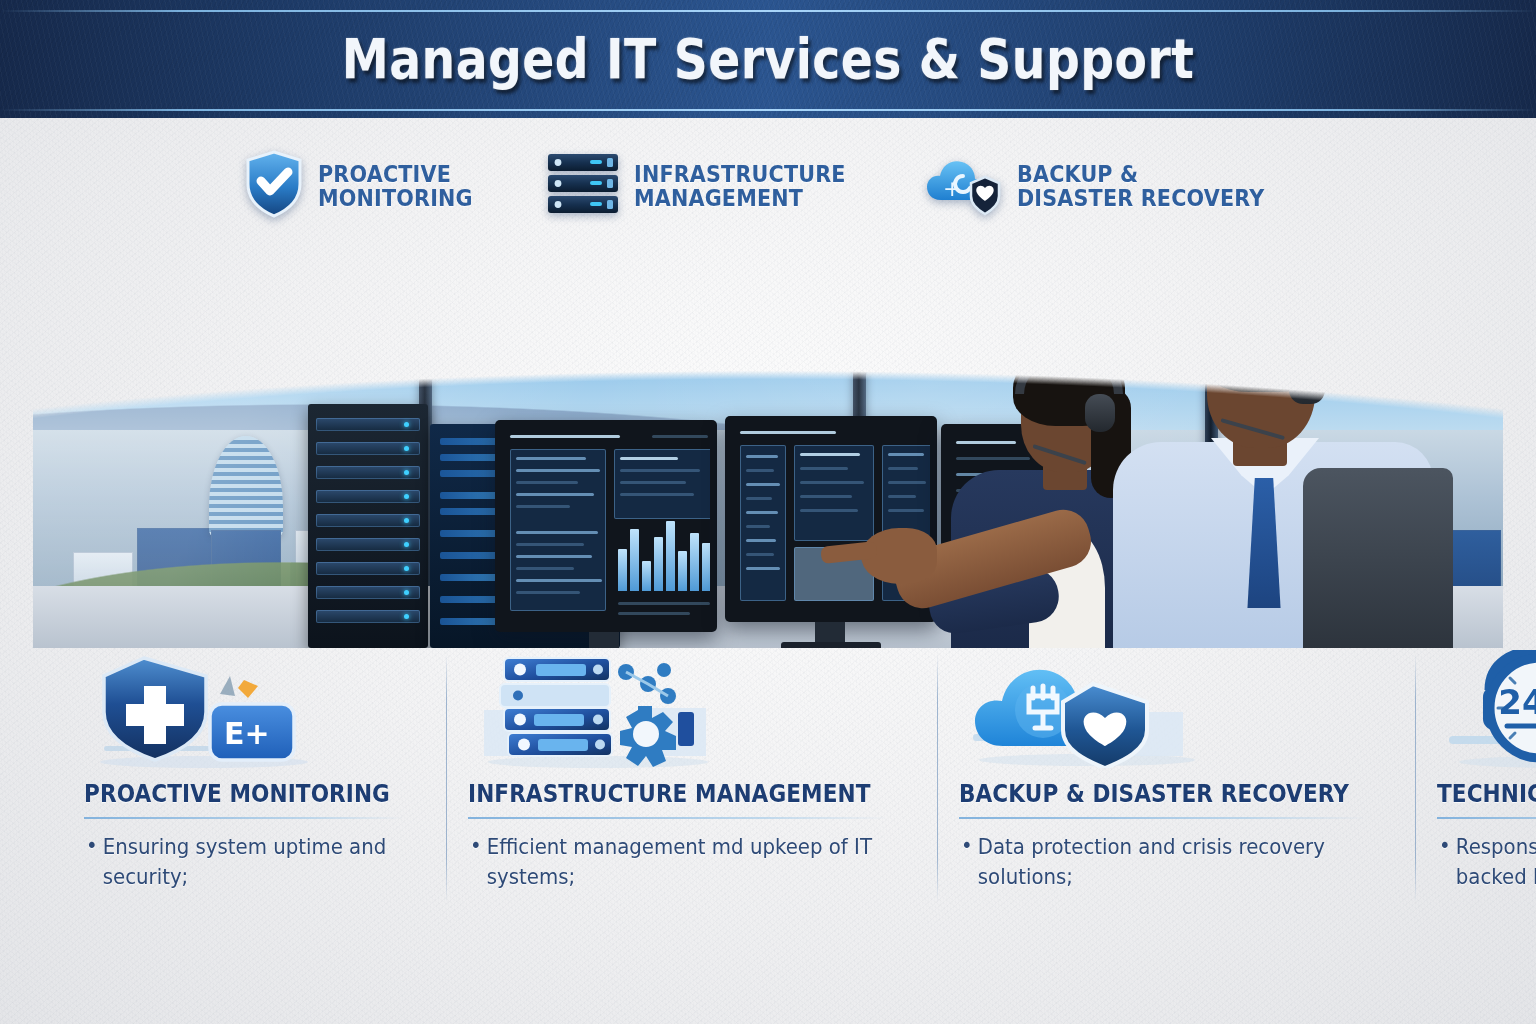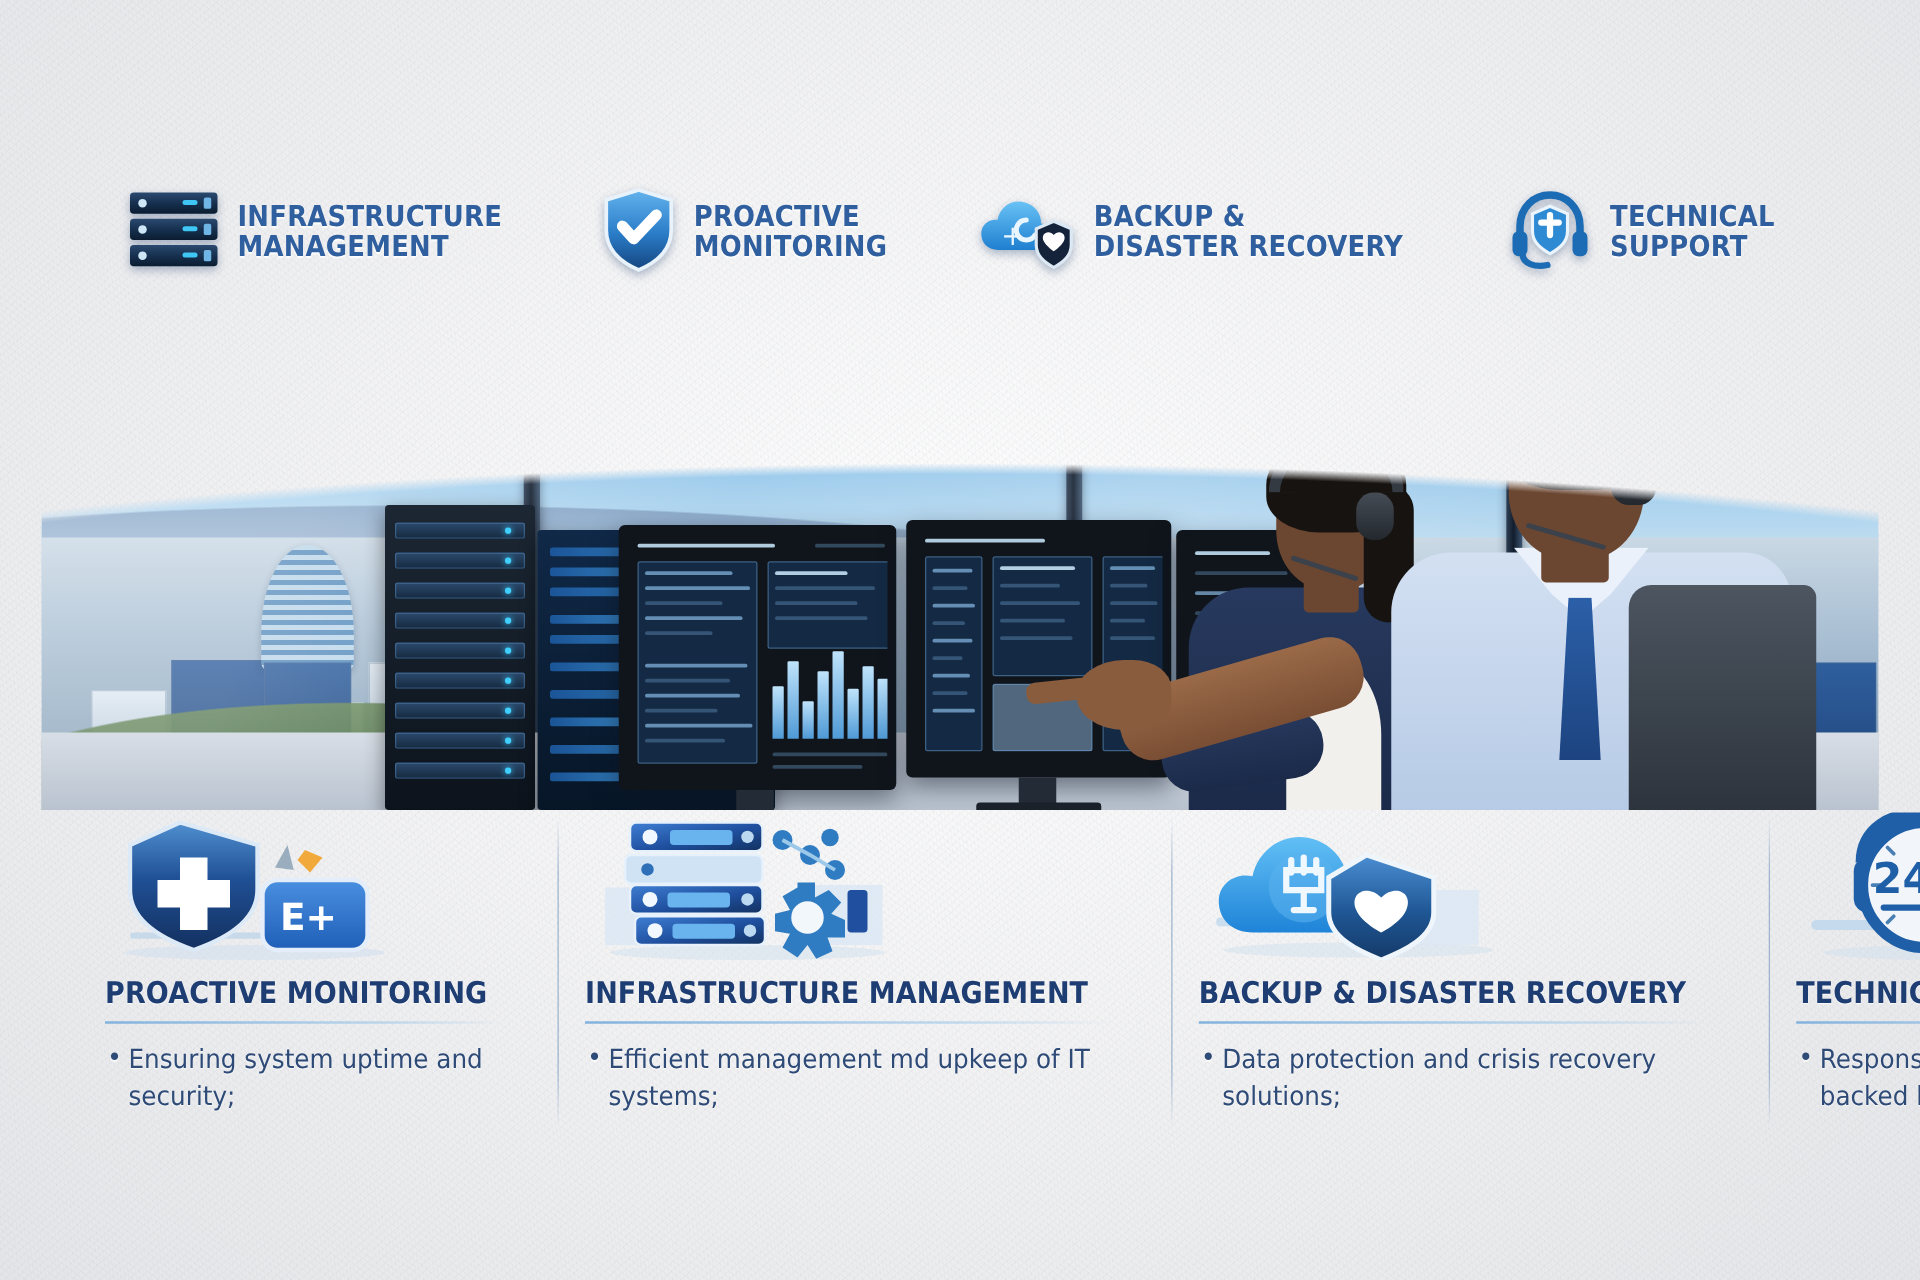--- a/index.html
+++ b/index.html
@@ -241,22 +241,45 @@
     color:#f4f8fc; letter-spacing:.2px;
     text-shadow:2px 2px 3px rgba(0,0,0,.5);
     transform:scaleX(.9);
   }
 </style>
 </head>
 <body>
 
 <div class="canvas">
 
+  <div class="header">
+    <div class="rule top"></div>
+    <div class="rule bot"></div>
+    <h1>Managed IT Services &amp; Support</h1>
+  </div>
 
   <div class="topstrip">
+
+    <div class="topitem">
+      <span class="glyph">
+        <svg width="60" height="68" viewBox="0 0 60 68">
+          <defs>
+              <linearGradient id="sg1" x1="0" y1="0" x2="0" y2="1">
+            <stop offset="0" stop-color="#63b3ee"></stop>
+                <stop offset="55%" stop-color="#2a7cc7"></stop>
+                <stop offset="100%" stop-color="#14447f"></stop>
+          </linearGradient>
+            </defs>
+          <path d="M30 2 L56 10 V34 C56 50 44 60 30 66 C16 60 4 50 4 34 V10 Z" fill="url(#sg1)" stroke="#e8f2fb" stroke-width="3"></path>
+          <path d="M17 31 L26 41 L44 22" fill="none" stroke="#fff" stroke-width="9" stroke-linecap="round" stroke-linejoin="round"></path>
+        </svg>
+      </span>
+      <span class="txt">PROACTIVE
+MONITORING</span>
+    </div>
 
     <div class="topitem">
       <span class="glyph">
         <svg width="74" height="64" viewBox="0 0 74 64">
           <defs>
               <linearGradient id="sv1" x1="0" y1="0" x2="0" y2="1">
             <stop offset="0" stop-color="#2b4a70"></stop>
                 <stop offset="50%" stop-color="#16304f"></stop>
                 <stop offset="100%" stop-color="#0b1c30"></stop>
           </linearGradient>
@@ -276,70 +299,38 @@
             <rect x="61" y="48" width="6" height="9" rx="1.5" fill="#6fb6e6"></rect>
           </g>
         </svg>
       </span>
       <span class="txt">INFRASTRUCTURE
 MANAGEMENT</span>
     </div>
 
     <div class="topitem">
       <span class="glyph">
-        <svg width="60" height="68" viewBox="0 0 60 68">
-          <defs>
-              <linearGradient id="sg1" x1="0" y1="0" x2="0" y2="1">
-            <stop offset="0" stop-color="#63b3ee"></stop>
-                <stop offset="55%" stop-color="#2a7cc7"></stop>
-                <stop offset="100%" stop-color="#14447f"></stop>
-          </linearGradient>
-            </defs>
-          <path d="M30 2 L56 10 V34 C56 50 44 60 30 66 C16 60 4 50 4 34 V10 Z" fill="url(#sg1)" stroke="#e8f2fb" stroke-width="3"></path>
-          <path d="M17 31 L26 41 L44 22" fill="none" stroke="#fff" stroke-width="9" stroke-linecap="round" stroke-linejoin="round"></path>
-        </svg>
-      </span>
-      <span class="txt">PROACTIVE
-MONITORING</span>
-    </div>
-
-    <div class="topitem">
-      <span class="glyph">
         <svg width="78" height="64" viewBox="0 0 78 64">
           <defs>
               <linearGradient id="cg1" x1="0" y1="0" x2="0" y2="1">
             <stop offset="0" stop-color="#68c2f5"></stop>
                 <stop offset="100%" stop-color="#1f7fd0"></stop>
           </linearGradient>
             </defs>
           <path d="M16 48 C6 48 2 41 2 35 C2 28 8 23 15 24 C17 13 27 7 37 10 C45 12 50 19 50 27 C59 27 64 33 64 39 C64 45 59 48 52 48 Z" fill="url(#cg1)"></path>
           <text x="18" y="44" font-family="DejaVu Sans, sans-serif" font-size="22" fill="#eaf6ff">+</text>
           <path d="M38 24 a8 8 0 1 0 7 12" fill="none" stroke="#eaf6ff" stroke-width="4" stroke-linecap="round"></path>
           <path d="M60 25 L74 31 V44 C74 53 67 58 60 62 C53 58 46 53 46 44 V31 Z" fill="#15233a" stroke="#dce9f5" stroke-width="2.5"></path>
           <path d="M60 36 c-4-5-11-1-8 5 c2 4 8 8 8 8 s6-4 8-8 c3-6-4-10-8-5z" fill="#ffffff"></path>
         </svg>
       </span>
       <span class="txt">BACKUP &amp;
 DISASTER RECOVERY</span>
     </div>
 
-    <div class="topitem">
-      <span class="glyph">
-        <svg width="68" height="66" viewBox="0 0 68 66">
-          <path d="M10 38 V30 C10 15 21 5 34 5 C47 5 58 15 58 30 V38" fill="none" stroke="#1c6cb5" stroke-width="6"></path>
-          <rect x="4" y="34" width="12" height="20" rx="5" fill="#1c6cb5"></rect>
-          <rect x="52" y="34" width="12" height="20" rx="5" fill="#1c6cb5"></rect>
-          <path d="M12 52 C12 60 22 63 32 61" fill="none" stroke="#1c6cb5" stroke-width="5" stroke-linecap="round"></path>
-          <path d="M34 14 L48 20 V34 C48 43 41 48 34 52 C27 48 20 43 20 34 V20 Z" fill="#2f8ad4" stroke="#e9f4fd" stroke-width="2.5"></path>
-          <path d="M34 21 v16 M27 27 h14" stroke="#ffffff" stroke-width="5" stroke-linecap="round"></path>
-        </svg>
-      </span>
-      <span class="txt">TECHNICAL
-SUPPORT</span>
-    </div>
   </div>
 
   <div class="hero">
     <div class="photo">
 
       <div class="sky"></div>
       <div class="cloud" style="left:90px;  top:38px;  width:150px; height:30px;"></div>
       <div class="cloud" style="left:160px; top:22px;  width:110px; height:26px;"></div>
       <div class="cloud" style="left:330px; top:56px;  width:120px; height:22px;"></div>
       <div class="cloud" style="left:760px; top:30px;  width:170px; height:30px;"></div>

